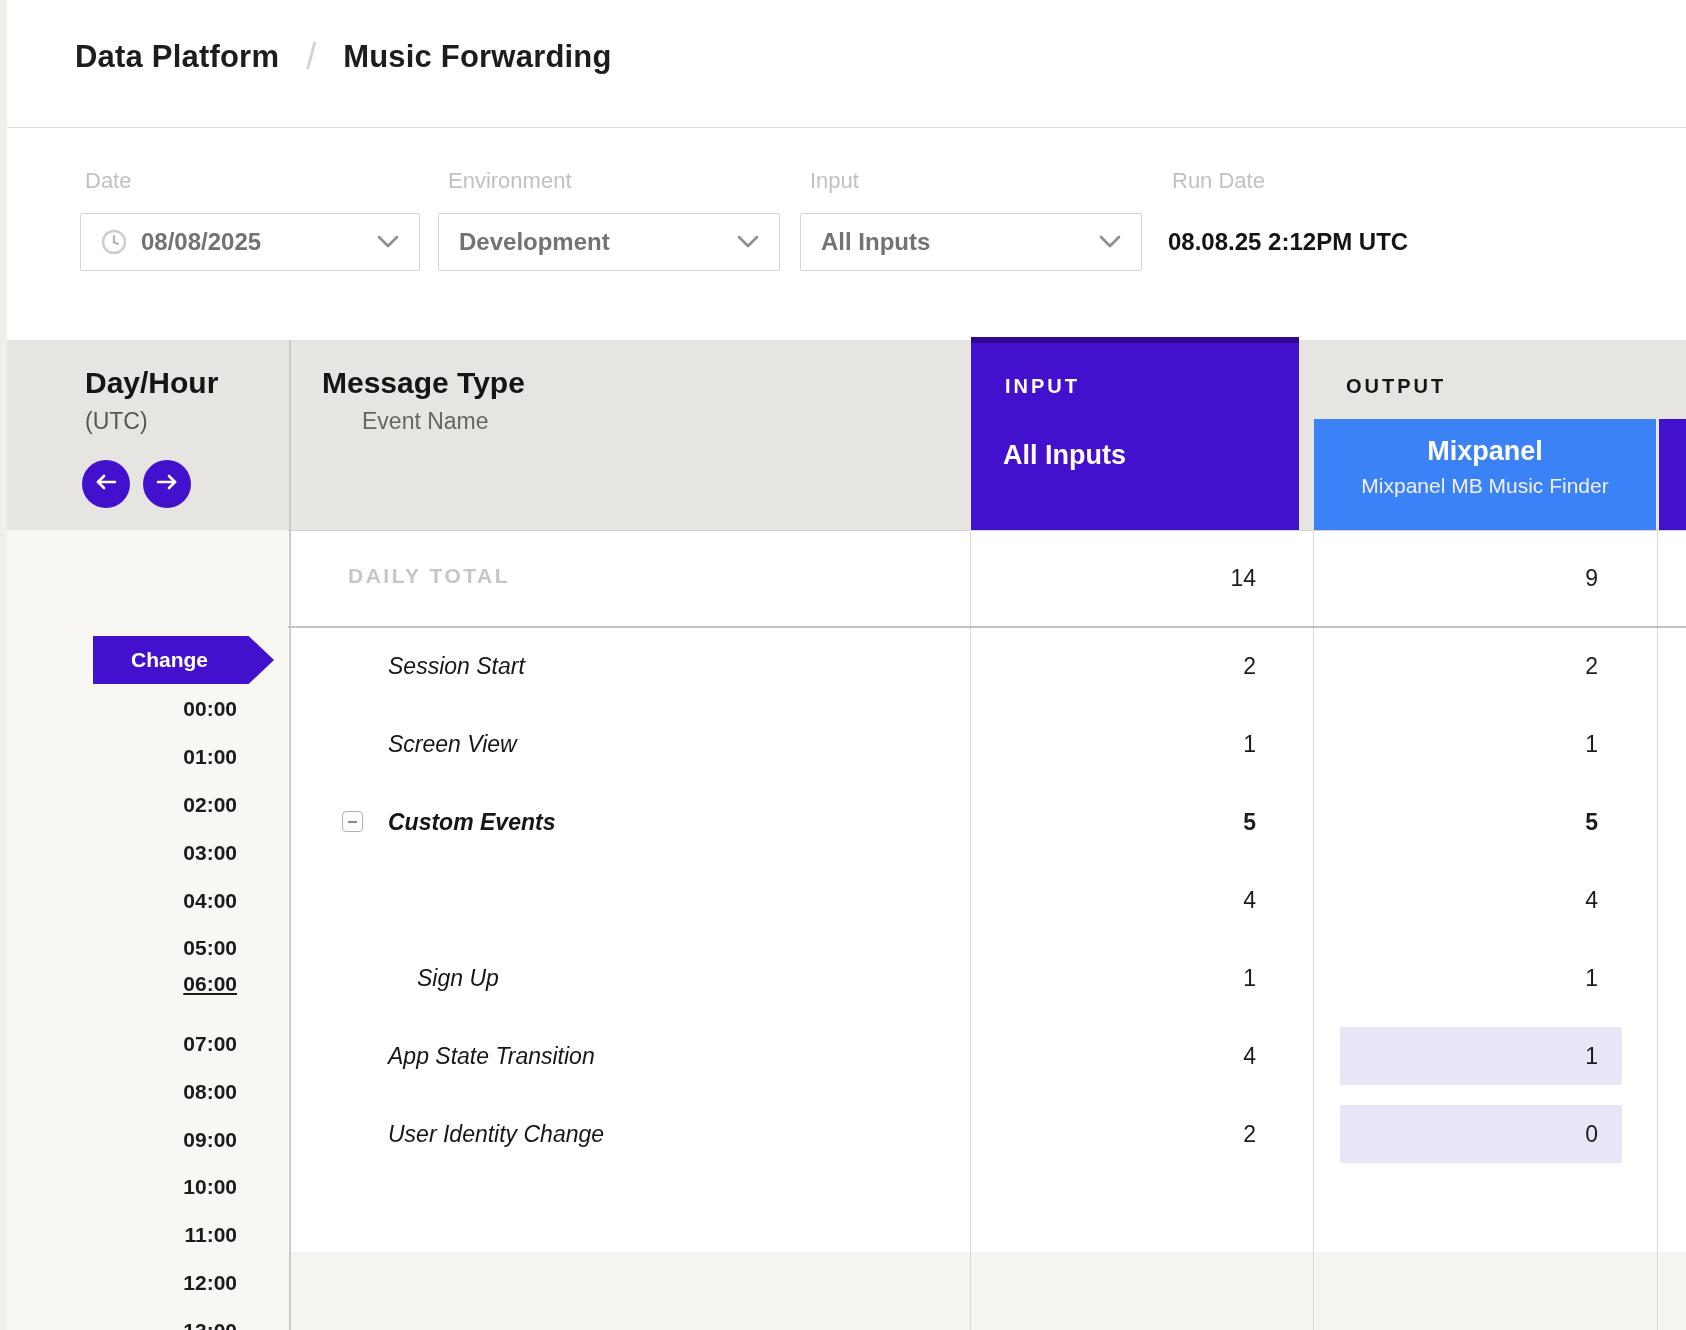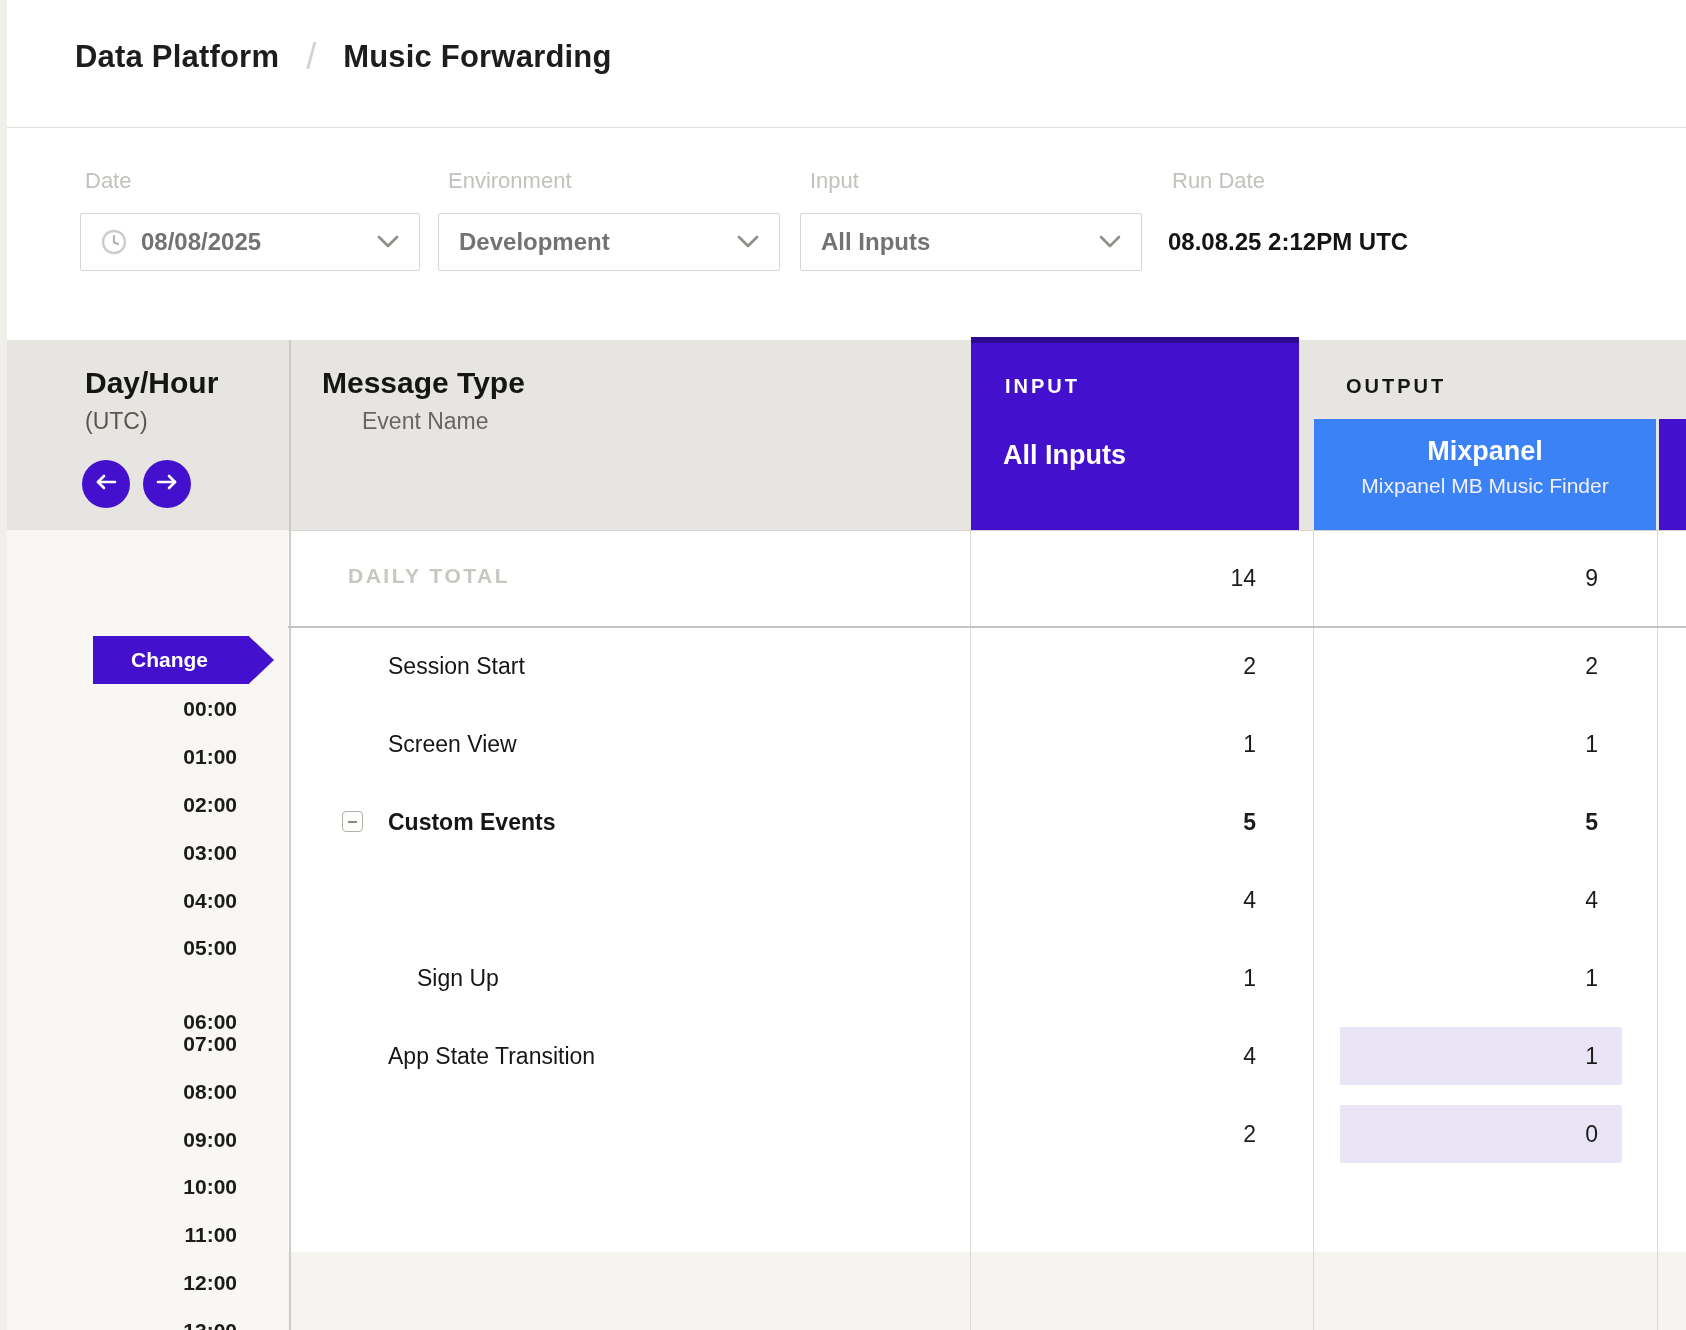--- a/index.html
+++ b/index.html
@@ -79,21 +79,21 @@
   .cell-val { position:absolute; display:flex; align-items:center; justify-content:flex-end;
               font-size:23px; color:#1c1c1c; }
   .daily-row .cell-val { top:0; height:97px; }
   .vin  { left:682px; width:286px; padding-right:0; }
   .vout { left:1052px; width:282px; padding-right:24px; }
 
   
   .rows { position:absolute; left:288px; top:627px; width:1398px; }
   .row { position:relative; height:78px; }
   .row-label { position:absolute; left:100px; top:0; height:100%; display:flex; align-items:center;
-               font-size:23px; color:#161616; }
+               font-size:23px; color:#161616;font-style:italic; }
   .row.child .row-label { left:129px; }
   .row.bold .row-label { font-weight:700; }
   .row .cell-val { top:0; height:78px; }
   .row.bold .cell-val { font-weight:700; }
   .collapse-box { position:absolute; left:54px; top:28px; width:21px; height:21px; border:1.5px solid #b3b1ac;
                   border-radius:4px; background:#fdfdfc; cursor:pointer; display:flex; align-items:center; justify-content:center; }
   .collapse-box::after { content:""; width:9px; height:2px; background:#8a8885; }
   .hl { position:absolute; left:1052px; top:10px; width:282px; height:58px; background:#e9e5f7; border-radius:2px;
         display:flex; align-items:center; justify-content:flex-end; padding-right:24px; font-size:23px; color:#1c1c1c; }
 </style>
@@ -193,21 +193,21 @@
 <div class="foot-band"></div>
 
 <div class="rail">
   <div class="summary-badge">Change</div>
   <span class="hour" style="top:155px;">00:00</span>
   <span class="hour" style="top:203px;">01:00</span>
   <span class="hour" style="top:251px;">02:00</span>
   <span class="hour" style="top:299px;">03:00</span>
   <span class="hour" style="top:347px;">04:00</span>
   <span class="hour" style="top:394px;">05:00</span>
-  <span class="hour" style="top:468px;">06:00</span>
+  <span class="hour" style="top:430px;text-decoration:underline;">06:00</span>
   <span class="hour" style="top:490px;">07:00</span>
   <span class="hour" style="top:538px;">08:00</span>
   <span class="hour" style="top:586px;">09:00</span>
   <span class="hour" style="top:633px;">10:00</span>
   <span class="hour" style="top:681px;">11:00</span>
   <span class="hour" style="top:729px;">12:00</span>
   <span class="hour" style="top:777px;">13:00</span>
 </div>
 
 <div class="vline" style="left:289px; top:340px; height:990px;"></div>
@@ -255,19 +255,20 @@
     <span class="cell-val vout">1</span>
   </div>
 
   <div class="row">
     <span class="row-label">App State Transition</span>
     <span class="cell-val vin">4</span>
     <span class="hl">1</span>
   </div>
 
   <div class="row">
+    <span class="row-label">User Identity Change</span>
     <span class="cell-val vin">2</span>
     <span class="hl">0</span>
   </div>
 
 </div>
 
 <div class="edge-strip"></div>
 
 </body></html>

